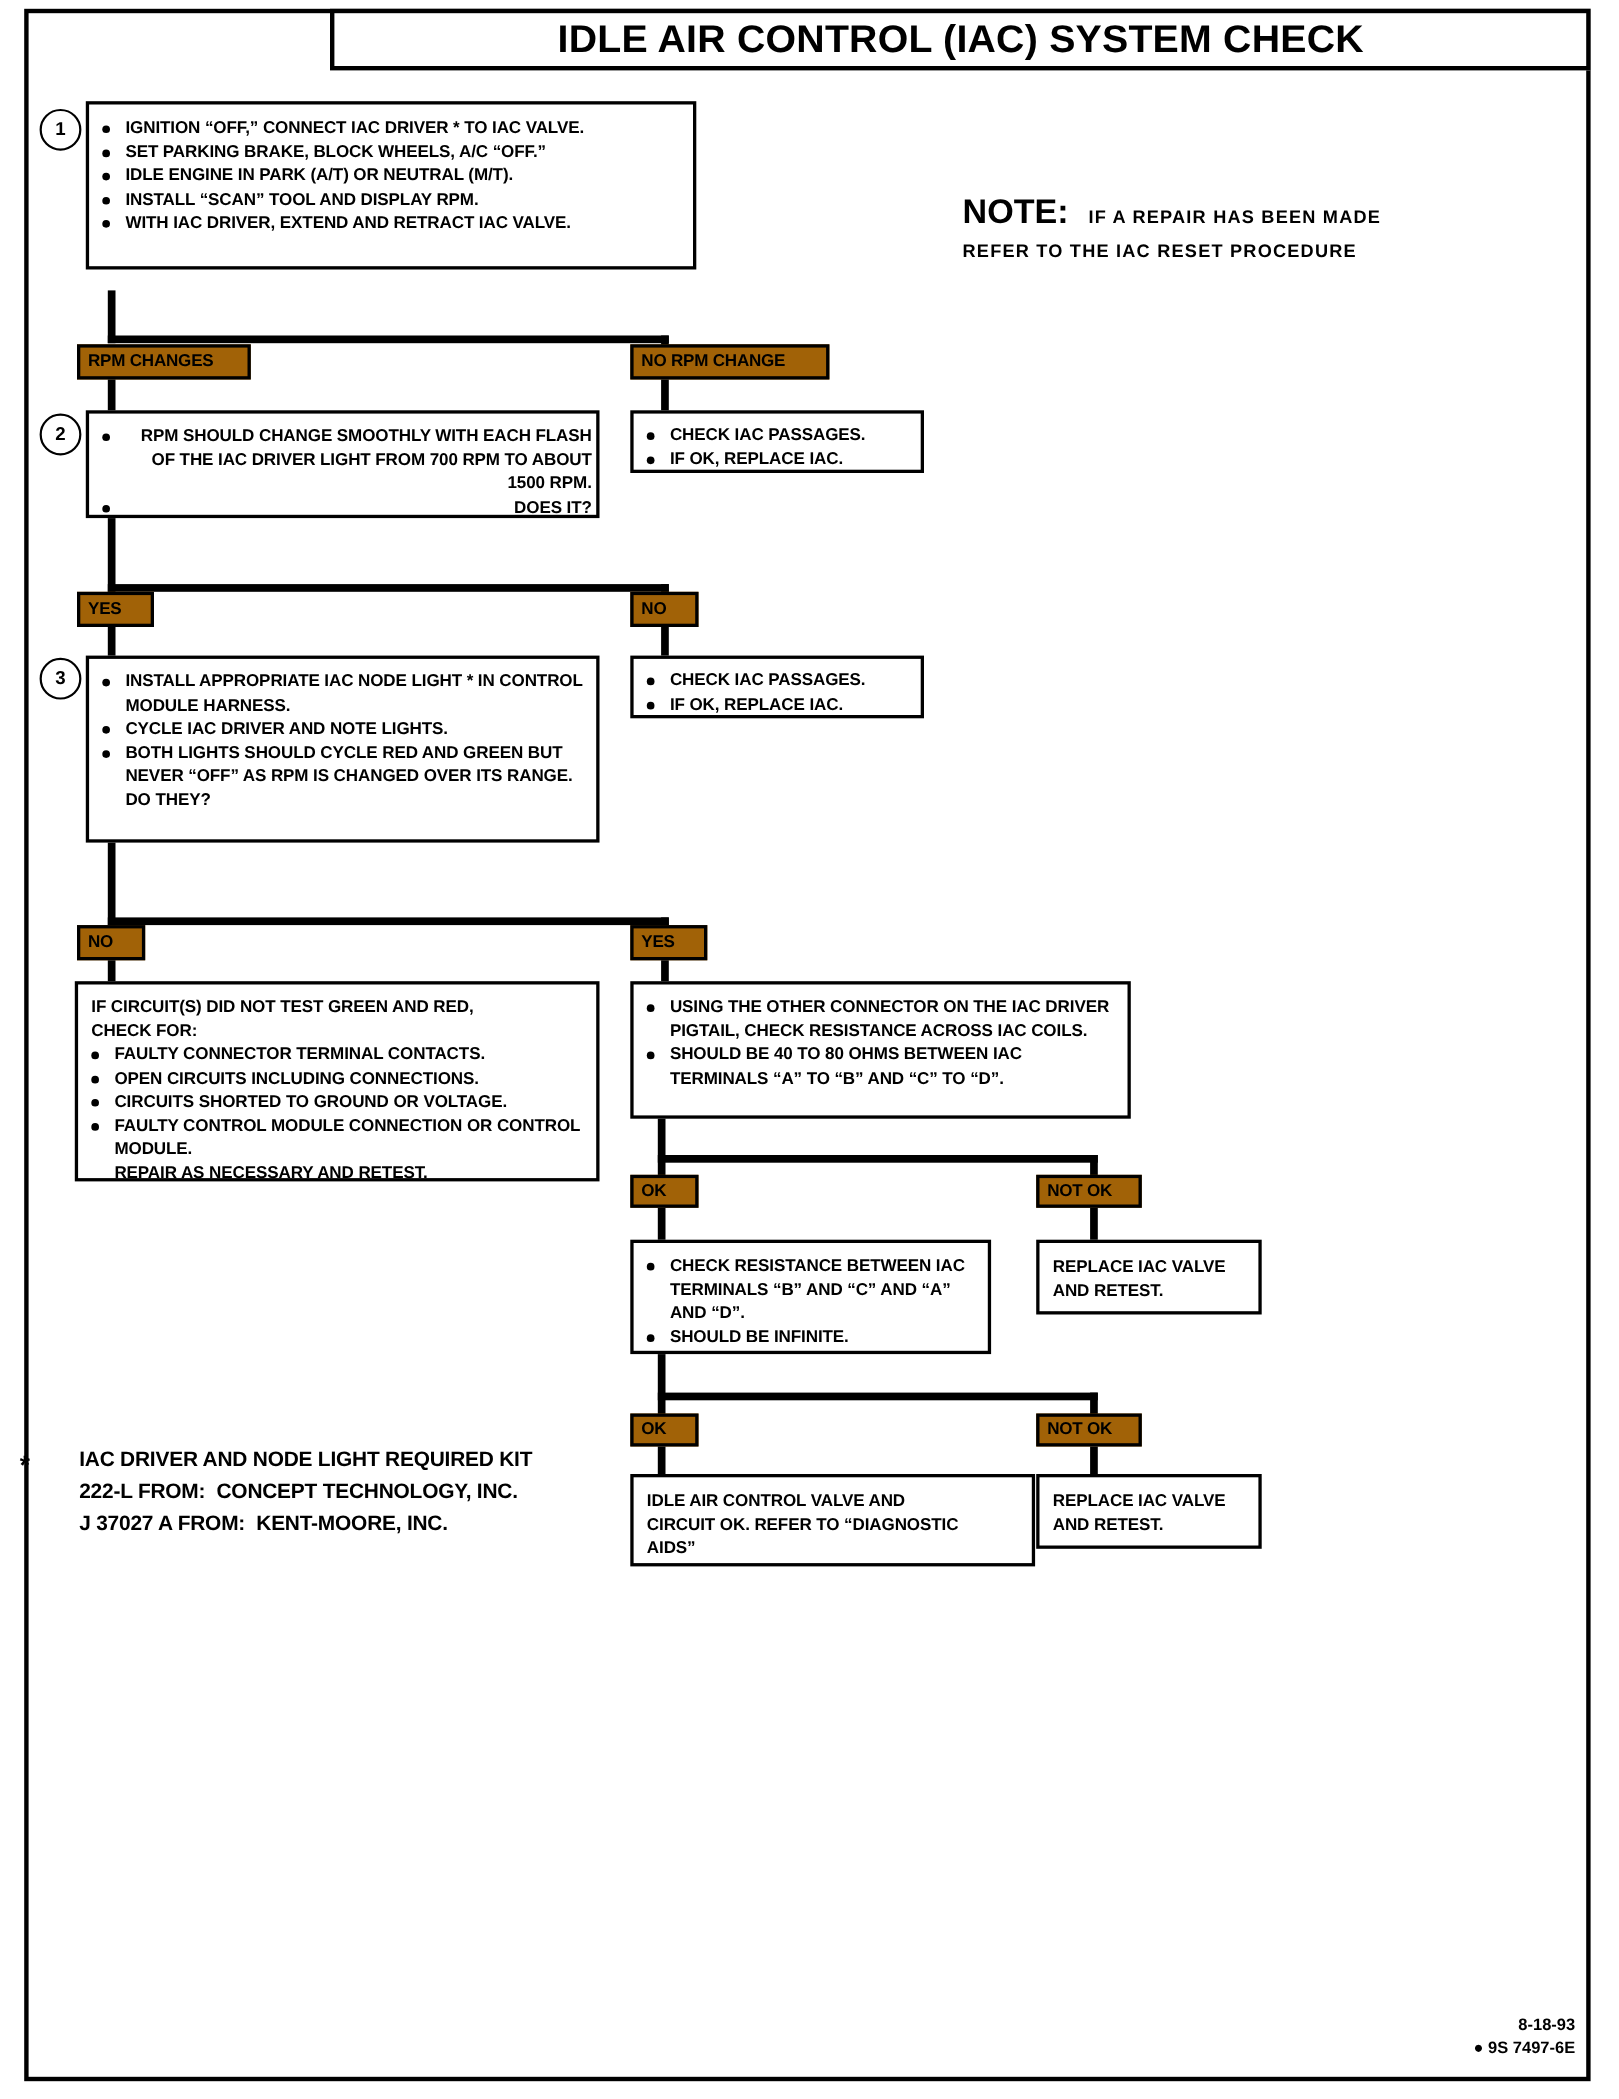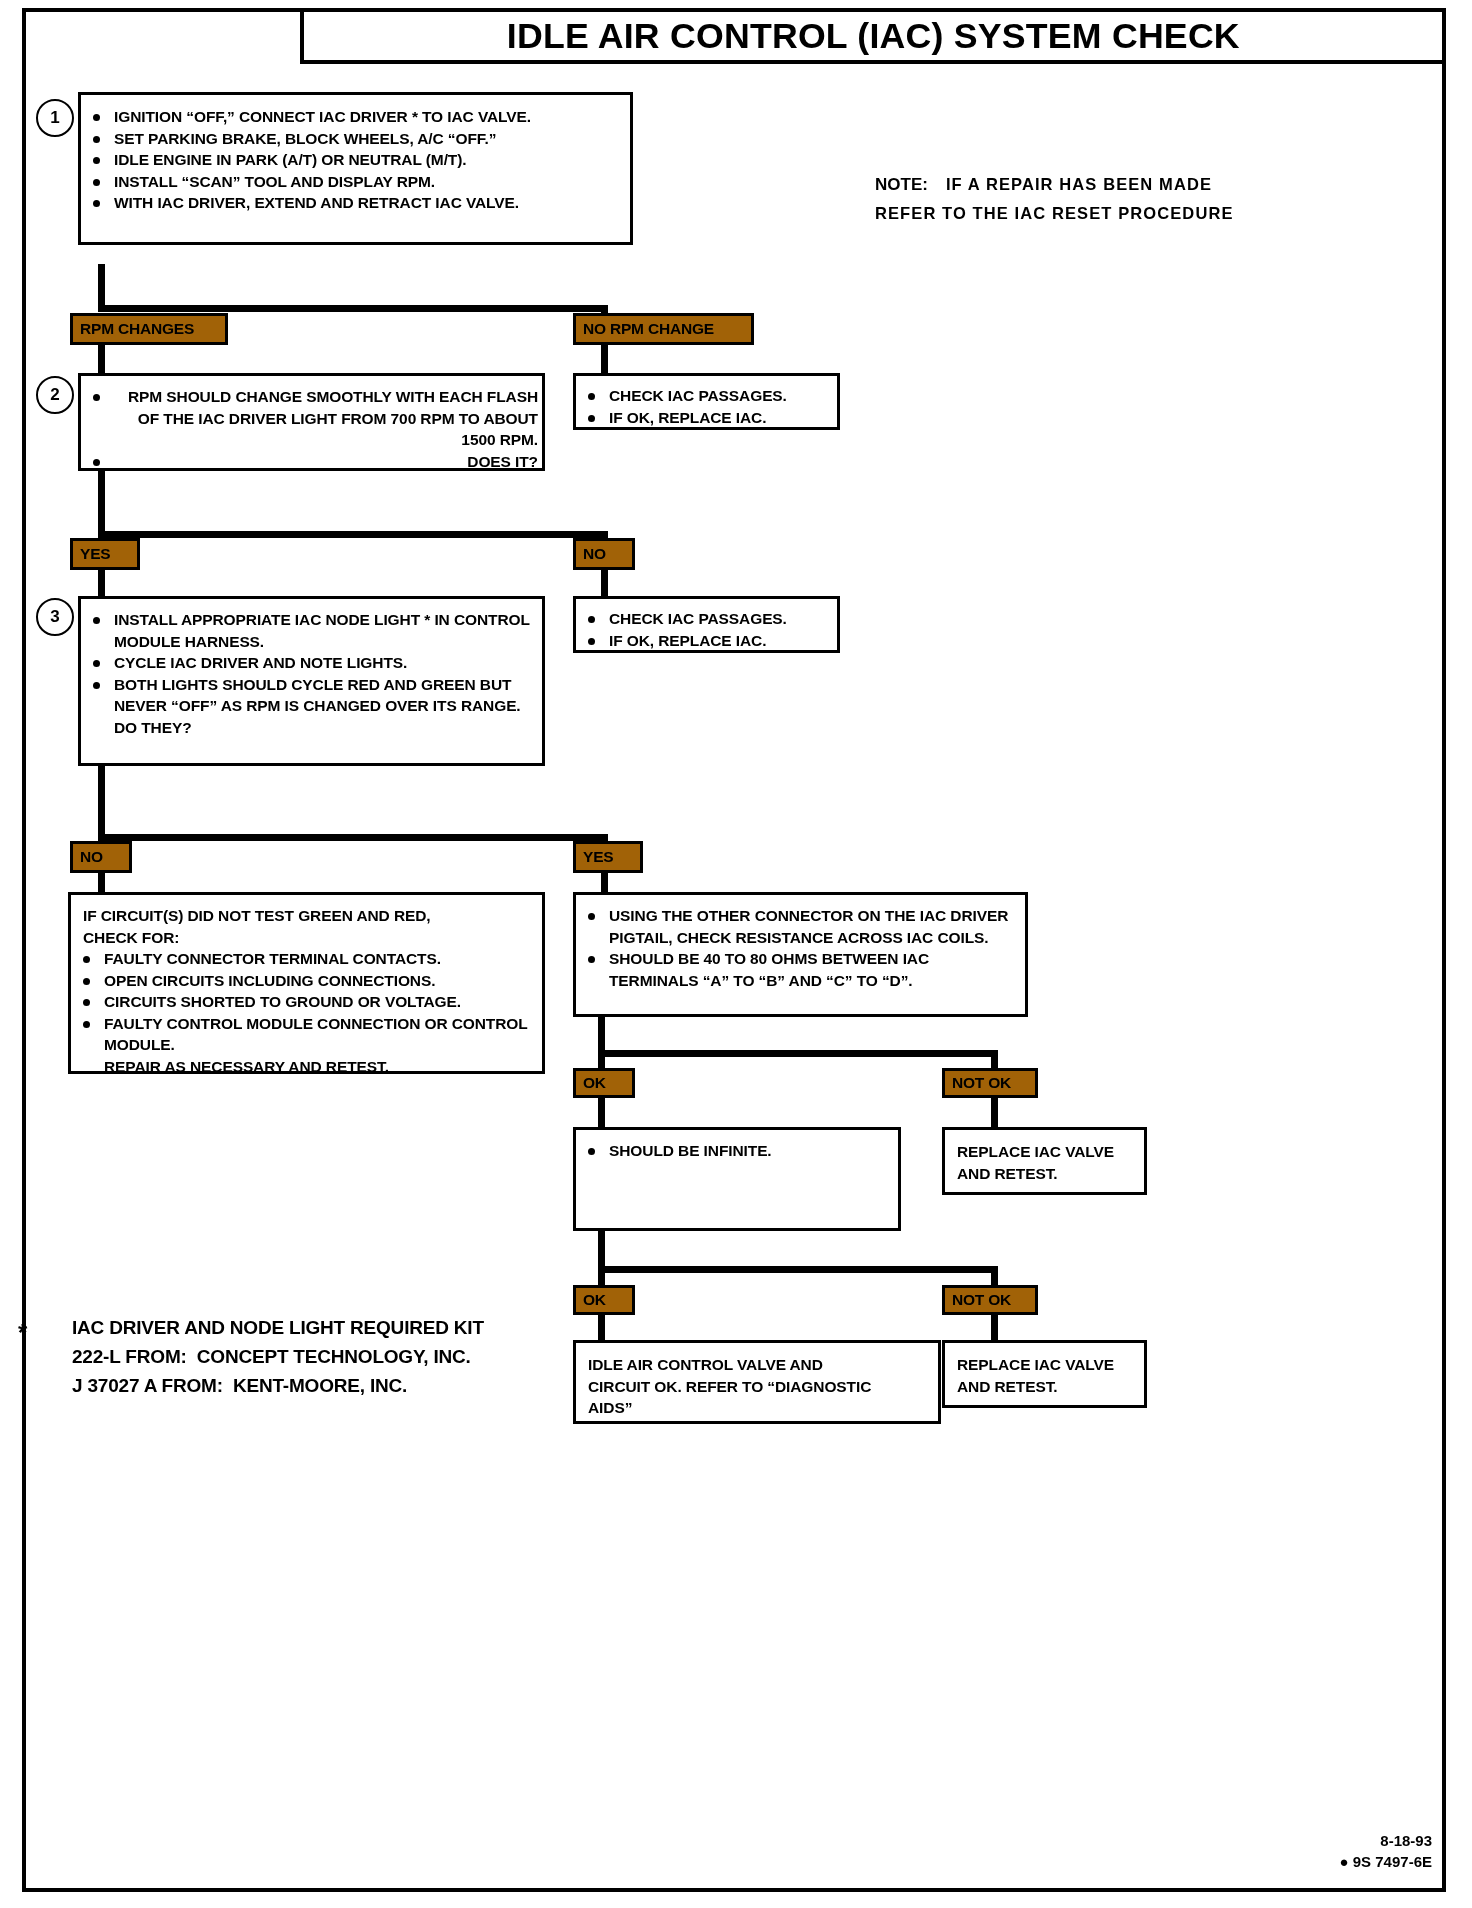--- a/index.html
+++ b/index.html
@@ -54,21 +54,21 @@
   .stepnum{
     position:absolute;width:34px;height:34px;border:2.5px solid #000;
     border-radius:50%;background:#fff;
     display:flex;align-items:center;justify-content:center;
     font-size:17px;font-weight:bold;color:#000;
   }
   
   .ln{position:absolute;background:#000;}
   
   .note{position:absolute;}
-  .note .hd{font-size:17px;font-weight:bold;color:#000;display:inline-block;vertical-align:baseline;}
+  .note .hd{font-size:31px;font-weight:bold;color:#000;display:inline-block;vertical-align:baseline;}
   .note .l1{font-size:16.5px;font-weight:bold;color:#000;display:inline-block;letter-spacing:1.1px;margin-left:18px;}
   .note .l2{font-size:16.5px;font-weight:bold;color:#000;letter-spacing:1.1px;margin-top:9px;}
   
   .footnote{position:absolute;}
   .footnote .star{position:absolute;left:0;top:6px;font-size:24px;font-weight:bold;color:#000;}
   .footnote .fl{font-size:19px;font-weight:bold;color:#000;line-height:29px;white-space:pre;letter-spacing:-0.2px;}
   
   .docid{position:absolute;right:40px;text-align:right;}
   .docid div{font-size:15px;font-weight:bold;color:#000;line-height:21px;}
 </style>
@@ -187,20 +187,21 @@
   <div class="ln" style="left:991px;top:1050px;width:7px;height:22px;"></div>
 
   <div class="tag" style="left:573px;top:1068px;width:62px;height:30px;">OK</div>
   <div class="tag" style="left:942px;top:1068px;width:96px;height:30px;">NOT OK</div>
 
   <div class="ln" style="left:598px;top:1098px;width:7px;height:32px;"></div>
   <div class="ln" style="left:991px;top:1098px;width:7px;height:32px;"></div>
 
   <div class="box" style="left:573px;top:1127px;width:328px;height:104px;padding:10px 4px 0 0;">
     <ul>
+      <li>CHECK RESISTANCE BETWEEN IAC TERMINALS “B” AND “C” AND “A” AND “D”.</li>
       <li>SHOULD BE INFINITE.</li>
     </ul>
   </div>
 
   <div class="box" style="left:942px;top:1127px;width:205px;height:68px;padding:11px 0 0 12px;">
     <p>REPLACE IAC VALVE</p>
     <p>AND RETEST.</p>
   </div>
 
   <div class="ln" style="left:598px;top:1231px;width:7px;height:62px;"></div>

